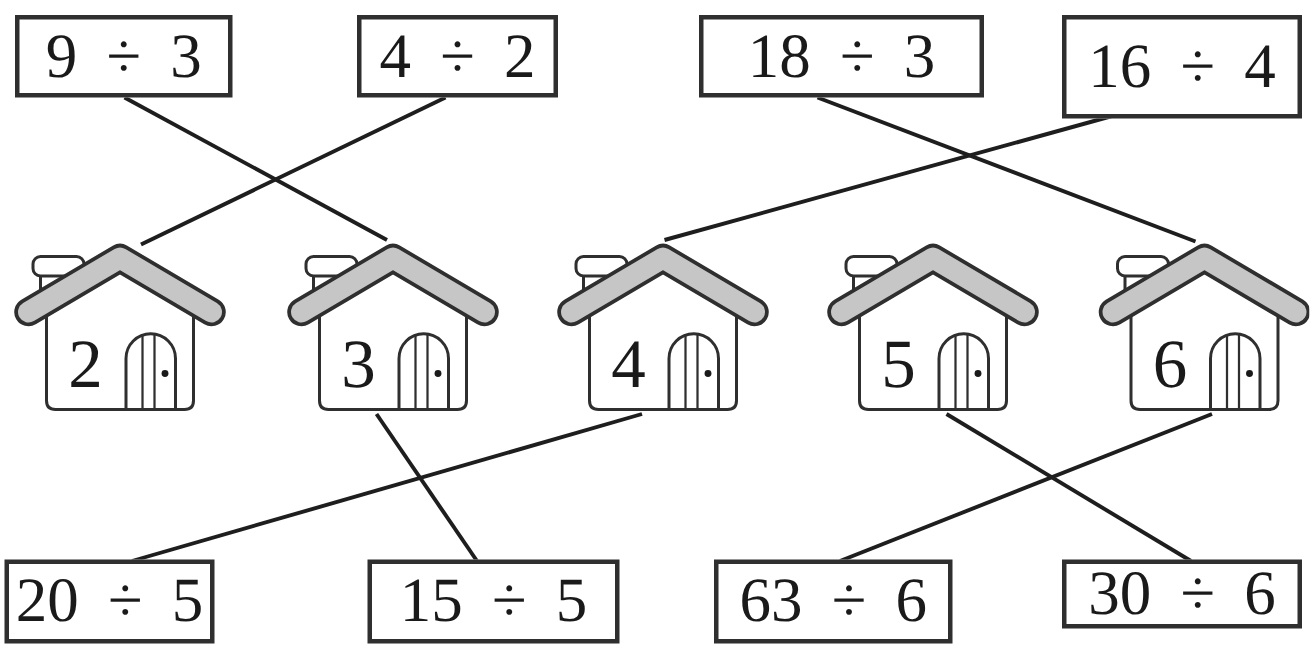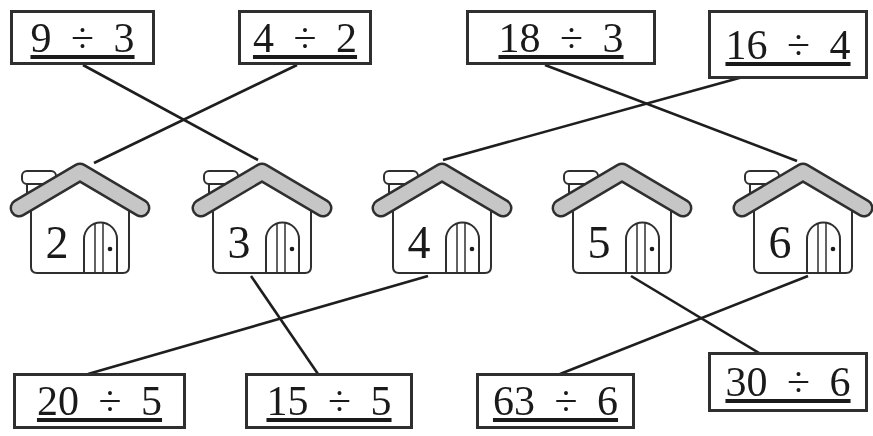--- a/index.html
+++ b/index.html
@@ -21,21 +21,20 @@
     border: 3px solid #2f2f2f;
     background: #ffffff;
     display: flex;
     align-items: center;
     justify-content: center;
     font-size: 42px;
     color: #1a1a1a;
     word-spacing: 9px;
     line-height: 1;
     white-space: nowrap;
-    text-decoration: underline;
   }
 </style>
 </head>
 <body>
 
 <div class="stage">
 
   <svg id="diagram" width="873" height="436" viewBox="0 0 873 436">
       <line x1="83" y1="65" x2="258" y2="160" stroke="#1e1e1e" stroke-width="2.6"></line>
       <line x1="297" y1="65" x2="94" y2="163" stroke="#1e1e1e" stroke-width="2.6"></line>
@@ -105,17 +104,17 @@
         <path d="M19,48 L80,12 L141,48" fill="none" stroke="#c6c6c6" stroke-width="14" stroke-linecap="round" stroke-linejoin="round"></path>
         <text x="57" y="98" text-anchor="middle" font-family="&quot;Liberation Serif&quot;, serif" font-size="46" fill="#1a1a1a">6</text>
       </g>
     </svg>
 
   <div class="pbox" style="left:10px;  top:10px;  width:145px; height:55px">9 ÷ 3</div>
   <div class="pbox" style="left:238px; top:10px;  width:134px; height:55px">4 ÷ 2</div>
   <div class="pbox" style="left:466px; top:10px;  width:190px; height:55px">18 ÷ 3</div>
   <div class="pbox" style="left:708px; top:10px;  width:160px; height:69px">16 ÷ 4</div>
 
-  <div class="pbox" style="left:13px;  top:373px; width:173px; height:56px">20 ÷ 5</div>
+  <div class="pbox" style="left:3px;  top:373px; width:140px; height:56px">20 ÷ 5</div>
   <div class="pbox" style="left:245px; top:373px; width:168px; height:56px">15 ÷ 5</div>
   <div class="pbox" style="left:476px; top:373px; width:159px; height:56px">63 ÷ 6</div>
-  <div class="pbox" style="left:708px; top:352px; width:160px; height:60px">30 ÷ 6</div>
+  <div class="pbox" style="left:708px; top:373px; width:160px; height:46px">30 ÷ 6</div>
 </div>
 
 </body></html>

